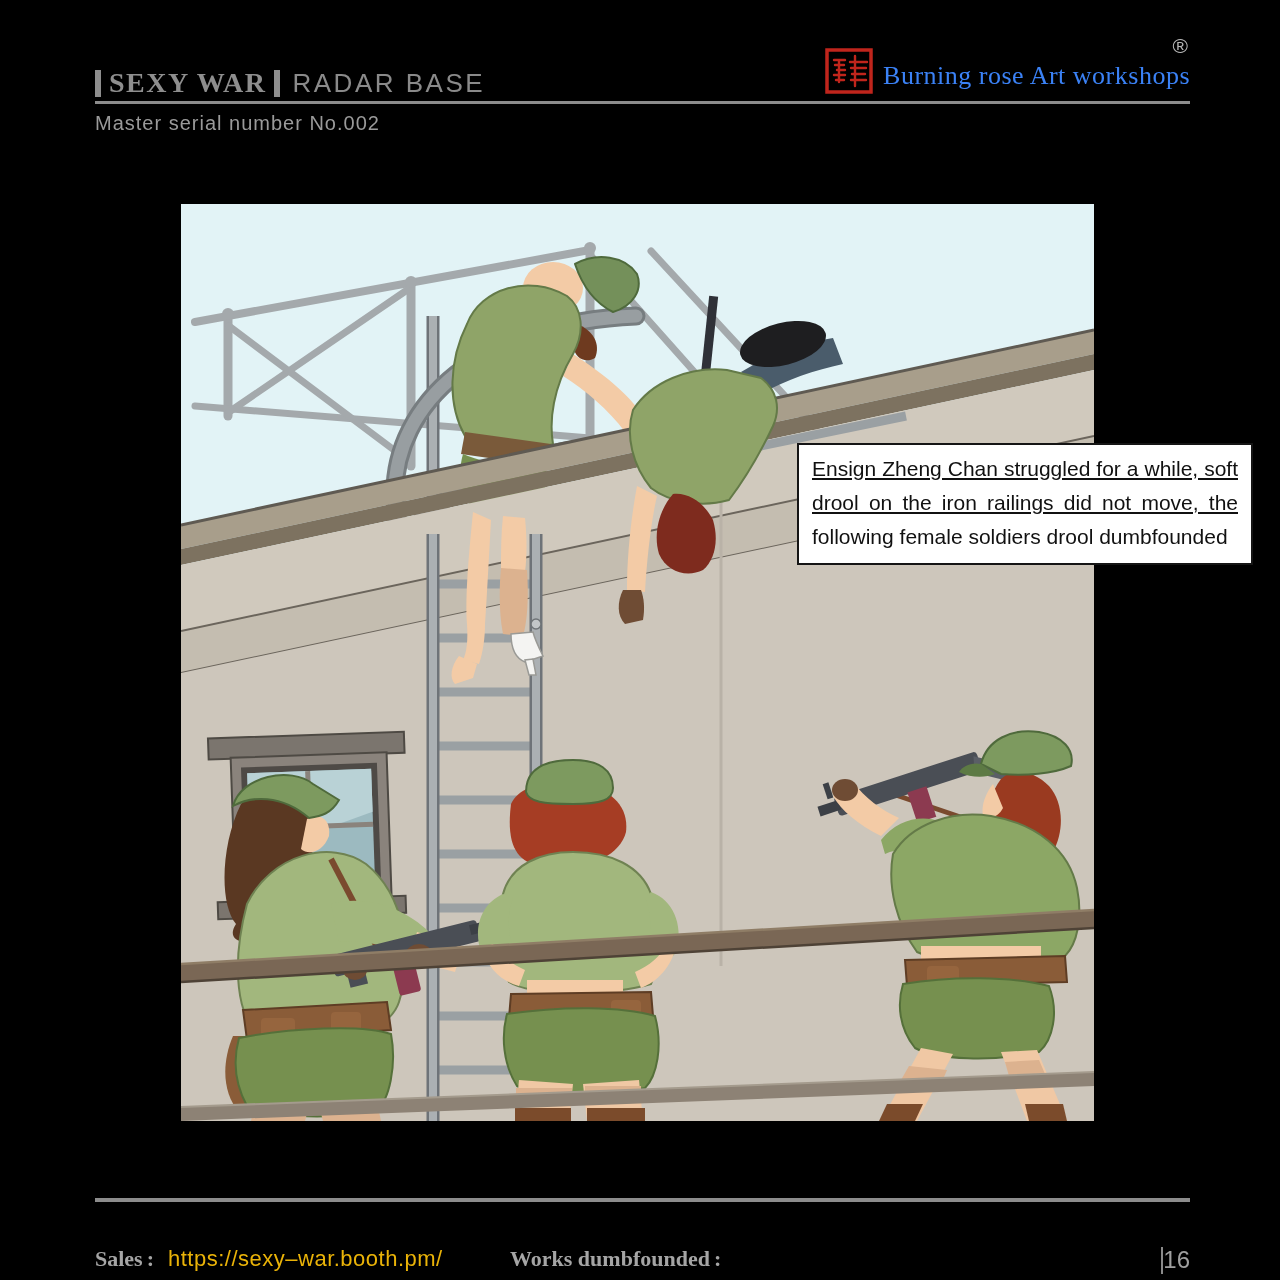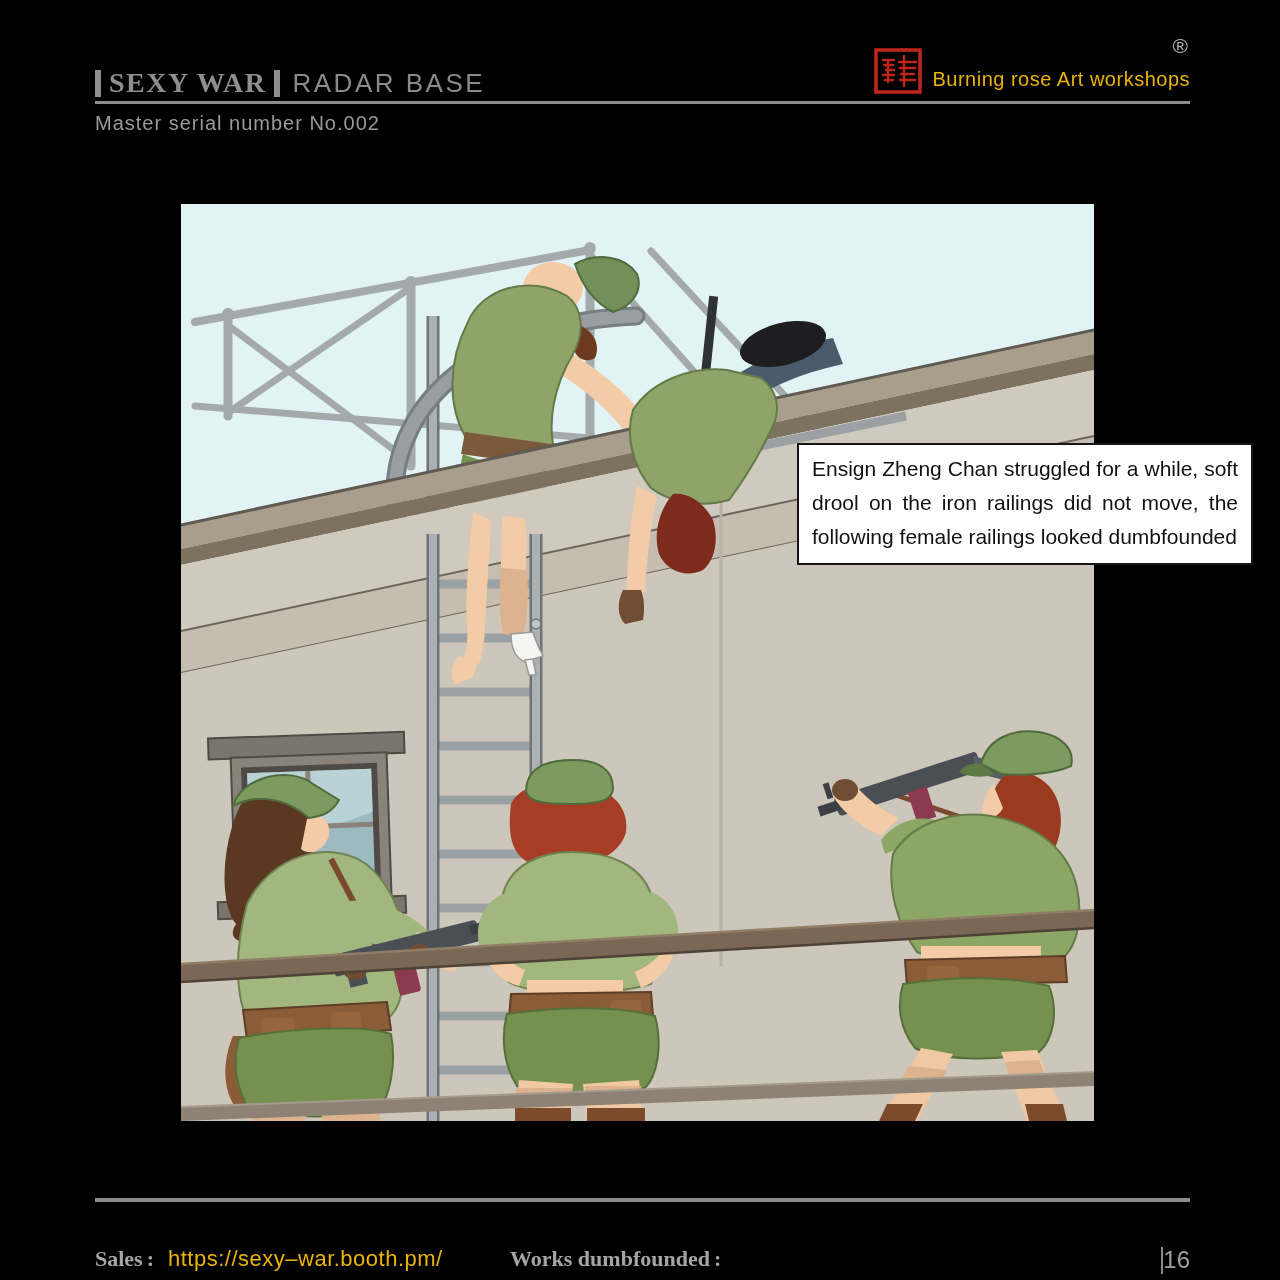--- a/index.html
+++ b/index.html
@@ -8,32 +8,32 @@
 
   
   .title-row{position:absolute;left:95px;top:68px;display:flex;align-items:center;height:30px;}
   .tbar{width:6px;height:27px;background:#8e8e8e;}
   .series-title{font-family:"Liberation Serif",serif;font-weight:bold;font-size:28px;
     color:#8e8e8e;letter-spacing:1.5px;line-height:1;padding:0 8px;}
   .episode-title{font-size:26px;color:#8a8a8a;letter-spacing:2.5px;line-height:1;margin-left:12px;}
   .hrule{position:absolute;left:95px;top:101px;width:1095px;height:3px;background:#8c8c8c;}
   .serial{position:absolute;left:95px;top:112px;font-size:20px;color:#9a9a9a;letter-spacing:1px;}
   .studio{position:absolute;top:48px;right:90px;display:flex;align-items:flex-end;gap:10px;}
-  .studio-name{font-size:20px;color:#eab308;letter-spacing:0.5px;padding-bottom:3px;}
+  .studio-name{font-size:26px;color:#3b82f6;letter-spacing:0.5px;padding-bottom:3px;font-family:Liberation Serif, serif;}
   .rmark{position:absolute;top:34px;right:92px;font-size:21px;color:#b8b8b8;}
 
   
   .illustration{position:absolute;left:181px;top:204px;width:913px;height:917px;background:#e2f3f6;}
   .illustration svg{display:block;width:913px;height:917px;}
 
   
   .caption{position:absolute;left:797px;top:443px;width:456px;box-sizing:border-box;
     background:#ffffff;border:2px solid #151515;padding:7px 13px 9px;z-index:6;
     font-size:21px;line-height:34px;color:#111;}
-  .caption .jline{text-align:justify;text-align-last:justify;}
+  .caption .jline{text-align:justify;text-align-last:justify;text-decoration:underline;}
   .caption .lline{text-align:left;}
 
   
   .frule{position:absolute;left:95px;top:1198px;width:1095px;height:4px;background:#8c8c8c;}
   .footer-row{position:absolute;left:95px;top:1226px;width:1095px;height:36px;font-size:22px;}
   .fitem{position:absolute;top:0;display:flex;align-items:baseline;margin-top:20px;}
   .fitem.sales{left:0;}
   .fitem.works{left:415px;}
   .flabel{font-family:"Liberation Serif",serif;font-weight:bold;color:#a5a5a5;}
   .fcolon{font-family:"Liberation Serif",serif;font-weight:bold;color:#a5a5a5;margin:0 14px 0 4px;}
@@ -262,21 +262,21 @@
         <line x1="0" y1="778" x2="913" y2="724" stroke="#4e4236" stroke-width="2.5"></line>
         <polygon points="0,903 913,868 913,882 0,917" fill="#8d8275"></polygon>
         <line x1="0" y1="903" x2="913" y2="868" stroke="#a49b8d" stroke-width="2"></line>
       </g>
     </svg>
   </div>
 
   <div class="caption">
     <div class="jline">Ensign Zheng Chan struggled for a while, soft</div>
     <div class="jline">drool on the iron railings did not move, the</div>
-    <div class="lline">following female railings looked dumbfounded</div>
+    <div class="lline">following female soldiers drool dumbfounded</div>
   </div>
 
   <div class="frule"></div>
   <div class="footer-row">
     <div class="fitem sales">
       <span class="flabel">Sales</span>
       <span class="fcolon">:</span>
       <span class="furl">https://sexy–war.booth.pm/</span>
     </div>
     <div class="fitem works">

